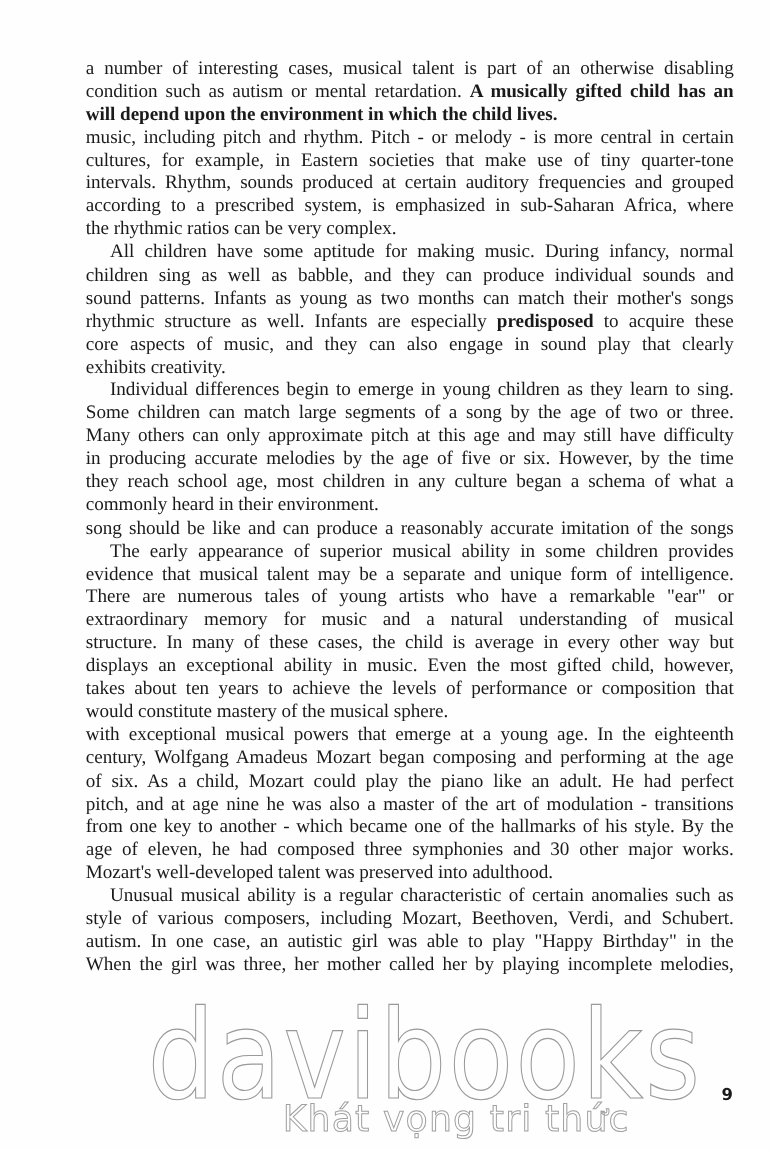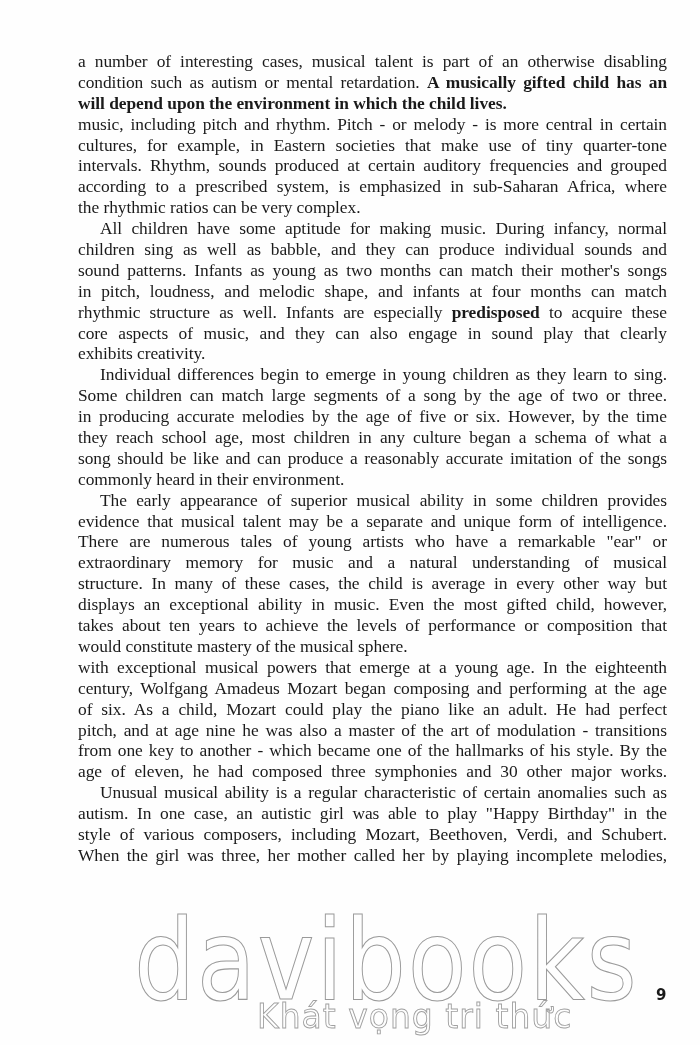--- a/index.html
+++ b/index.html
@@ -92,47 +92,48 @@
       <div class="line"><span class="seg">condition such as autism or mental retardation. </span><span class="seg bold">A musically gifted child has an</span></div>
       <div class="line last"><span class="seg bold">will depend upon the environment in which the child lives.</span></div>
       <div class="line"><span class="seg">music, including pitch and rhythm. Pitch - or melody - is more central in certain</span></div>
       <div class="line"><span class="seg">cultures, for example, in Eastern societies that make use of tiny quarter-tone</span></div>
       <div class="line"><span class="seg">intervals. Rhythm, sounds produced at certain auditory frequencies and grouped</span></div>
       <div class="line"><span class="seg">according to a prescribed system, is emphasized in sub-Saharan Africa, where</span></div>
       <div class="line last"><span class="seg">the rhythmic ratios can be very complex.</span></div>
       <div class="line indent"><span class="seg">All children have some aptitude for making music. During infancy, normal</span></div>
       <div class="line"><span class="seg">children sing as well as babble, and they can produce individual sounds and</span></div>
       <div class="line"><span class="seg">sound patterns. Infants as young as two months can match their mother's songs</span></div>
-      <div class="line"><span class="seg">in pitch, loudness, and melodic shape, and infants at four months can match</span></div>
       <div class="line"><span class="seg">rhythmic structure as well. Infants are especially </span><span class="seg bold">predisposed</span><span class="seg"> to acquire these</span></div>
       <div class="line"><span class="seg">core aspects of music, and they can also engage in sound play that clearly</span></div>
       <div class="line last"><span class="seg">exhibits creativity.</span></div>
       <div class="line indent"><span class="seg">Individual differences begin to emerge in young children as they learn to sing.</span></div>
       <div class="line"><span class="seg">Some children can match large segments of a song by the age of two or three.</span></div>
+      <div class="line"><span class="seg">Many others can only approximate pitch at this age and may still have difficulty</span></div>
       <div class="line"><span class="seg">in producing accurate melodies by the age of five or six. However, by the time</span></div>
       <div class="line"><span class="seg">they reach school age, most children in any culture began a schema of what a</span></div>
+      <div class="line last"><span class="seg">commonly heard in their environment.</span></div>
       <div class="line"><span class="seg">song should be like and can produce a reasonably accurate imitation of the songs</span></div>
-      <div class="line last"><span class="seg">commonly heard in their environment.</span></div>
       <div class="line indent"><span class="seg">The early appearance of superior musical ability in some children provides</span></div>
       <div class="line"><span class="seg">evidence that musical talent may be a separate and unique form of intelligence.</span></div>
       <div class="line"><span class="seg">There are numerous tales of young artists who have a remarkable "ear" or</span></div>
       <div class="line"><span class="seg">extraordinary memory for music and a natural understanding of musical</span></div>
       <div class="line"><span class="seg">structure. In many of these cases, the child is average in every other way but</span></div>
       <div class="line"><span class="seg">displays an exceptional ability in music. Even the most gifted child, however,</span></div>
       <div class="line"><span class="seg">takes about ten years to achieve the levels of performance or composition that</span></div>
       <div class="line last"><span class="seg">would constitute mastery of the musical sphere.</span></div>
       <div class="line"><span class="seg">with exceptional musical powers that emerge at a young age. In the eighteenth</span></div>
       <div class="line"><span class="seg">century, Wolfgang Amadeus Mozart began composing and performing at the age</span></div>
       <div class="line"><span class="seg">of six. As a child, Mozart could play the piano like an adult. He had perfect</span></div>
       <div class="line"><span class="seg">pitch, and at age nine he was also a master of the art of modulation - transitions</span></div>
       <div class="line"><span class="seg">from one key to another - which became one of the hallmarks of his style. By the</span></div>
       <div class="line"><span class="seg">age of eleven, he had composed three symphonies and 30 other major works.</span></div>
+      <div class="line last"><span class="seg">Mozart's well-developed talent was preserved into adulthood.</span></div>
       <div class="line indent"><span class="seg">Unusual musical ability is a regular characteristic of certain anomalies such as</span></div>
+      <div class="line"><span class="seg">style of various composers, including Mozart, Beethoven, Verdi, and Schubert.</span></div>
       <div class="line"><span class="seg">autism. In one case, an autistic girl was able to play "Happy Birthday" in the</span></div>
-      <div class="line"><span class="seg">style of various composers, including Mozart, Beethoven, Verdi, and Schubert.</span></div>
       <div class="line"><span class="seg">When the girl was three, her mother called her by playing incomplete melodies,</span></div>
     </div>
 
   <div class="watermark watermark-brand">davibooks</div>
   <div class="watermark watermark-slogan">Khát vọng tri thức</div>
 
   <div class="page-number">9</div>
 </div>
 
 </body></html>

